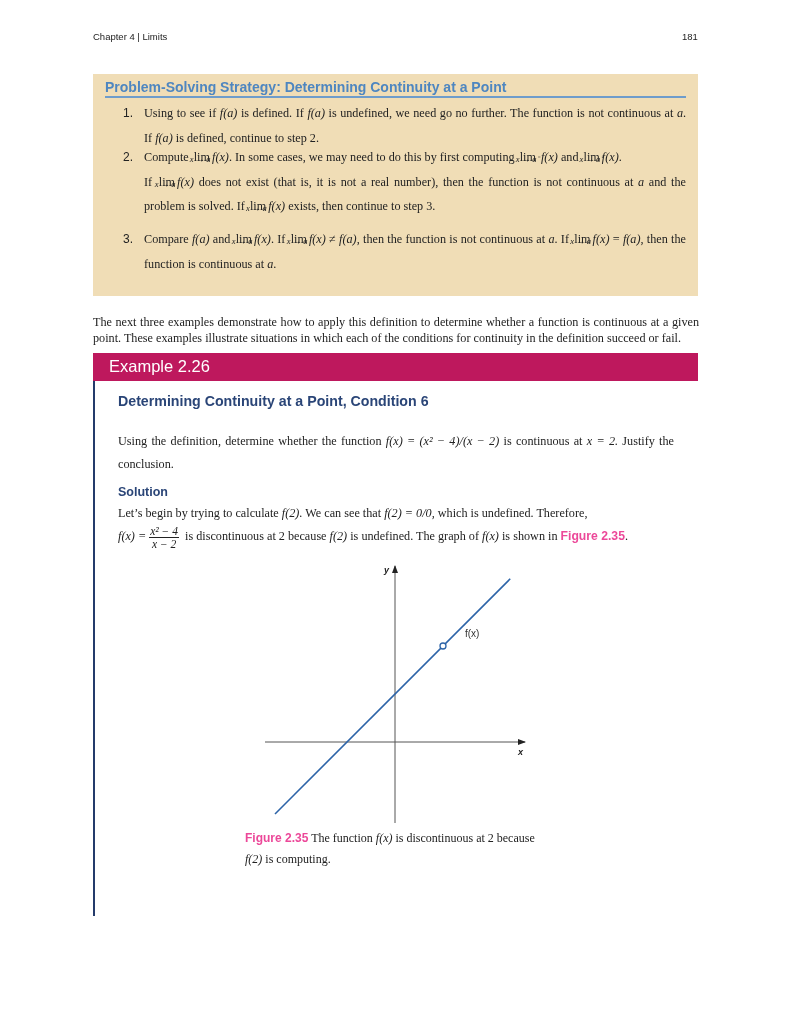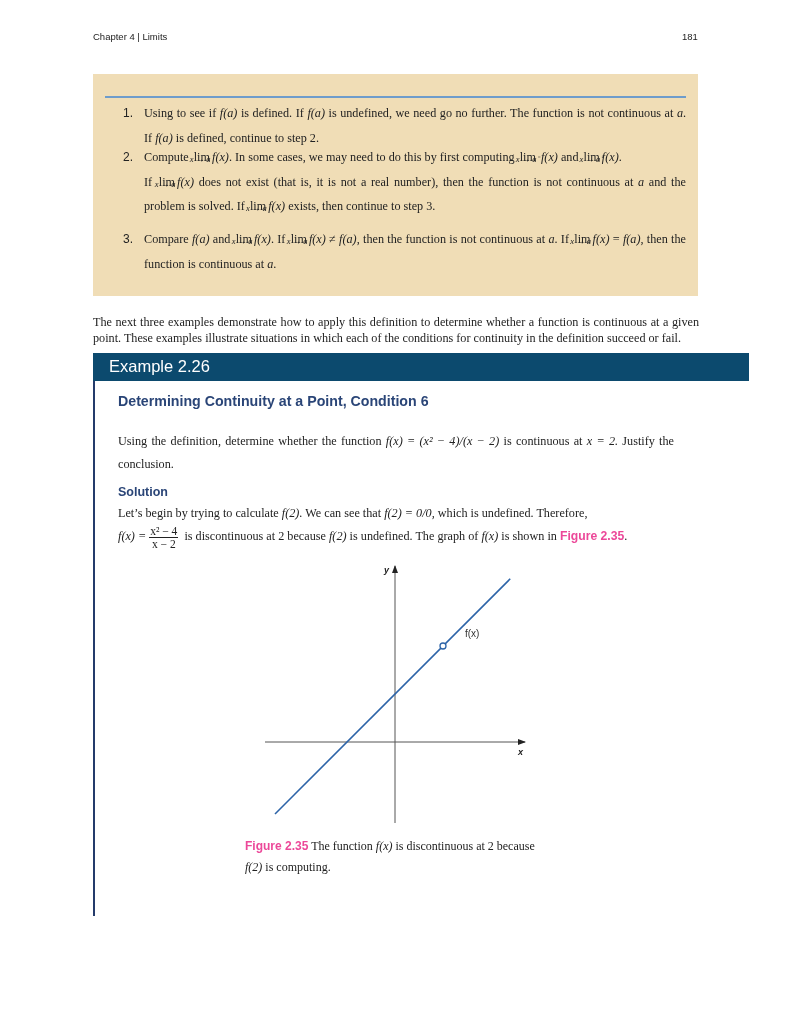--- a/index.html
+++ b/index.html
@@ -12,41 +12,42 @@
   .strategy-rule { position:absolute; left:12px; right:12px; top:22px; height:2px; background:#6e9ccb; }
   .step { position:absolute; left:30px; width:563px; font-size:12.2px; line-height:24.5px; text-align:justify; }
   .step .num { position:absolute; left:0; font-family:"Liberation Sans", sans-serif; font-size:12px; }
   .step .txt { margin-left:21px; display:block; }
   i.m { font-style:italic; }
   .lim { display:inline-block; position:relative; margin:0 2px; }
   .lim sub { position:absolute; left:-4px; top:9px; font-size:8.5px; font-style:italic; white-space:nowrap; line-height:10px; }
 
   .intro { position:absolute; left:93px; top:315px; width:606px; font-size:12.2px; line-height:15.5px; text-align:justify; }
 
-  .example-bar { position:absolute; left:93px; top:353px; width:656px; height:28px; background:#0c4a6e; }
+  .example-bar { position:absolute; left:93px; top:353px; width:605px; height:28px; background:#be185d; }
   .example-title { position:absolute; left:16px; top:4px; font-family:"Liberation Sans", sans-serif; font-size:16.5px; color:#ffffff; }
   .example-border { position:absolute; left:93px; top:381px; width:2px; height:535px; background:#243b6b; }
   .ex-heading { position:absolute; left:118px; top:393px; font-family:"Liberation Sans", sans-serif; font-weight:bold; font-size:14.2px; color:#2a4577; }
   .ex-para { position:absolute; left:118px; width:556px; font-size:12.2px; line-height:23px; text-align:justify; }
   .sol-head { position:absolute; left:118px; top:485px; font-family:"Liberation Sans", sans-serif; font-weight:bold; font-size:12.5px; color:#2a4577; }
   .fig-ref { font-family:"Liberation Sans", sans-serif; font-weight:bold; color:#ec4899; }
-  .frac { display:inline-block; vertical-align:middle; text-align:center; font-size:11.5px; line-height:12px; margin:0 3px; }
+  .frac { display:inline-block; vertical-align:middle; text-align:center; font-style:italic; font-size:11.5px; line-height:12px; margin:0 3px; }
   .frac .n { display:block; border-bottom:1px solid #222; padding:0 1px; }
   .frac .d { display:block; }
 
   .graph { position:absolute; left:0; top:0; width:791px; height:1024px; pointer-events:none; }
-  .caption { position:absolute; left:245px; top:828px; width:320px; font-size:12px; line-height:21px;margin-top:8px; }
+  .caption { position:absolute; left:245px; top:828px; width:320px; font-size:12px; line-height:21px; }
 </style>
 </head>
 <body>
 
 <div class="hdr-left">Chapter 4 | Limits</div>
 <div class="hdr-right">181</div>
 
 <div class="strategy">
+  <div class="strategy-title">Problem-Solving Strategy: Determining Continuity at a Point</div>
   <div class="strategy-rule"></div>
 
   <div class="step" style="top:27px;">
     <span class="num">1.</span>
     <span class="txt"><span>Using to see if </span><i class="m">f(a)</i><span> is defined. If </span><i class="m">f(a)</i><span> is undefined, we need go no further. The function is not continuous at </span><i class="m">a</i><span>. If </span><i class="m">f(a)</i><span> is defined, continue to step 2.</span></span>
   </div>
 
   <div class="step" style="top:71px;">
     <span class="num">2.</span>
     <span class="txt"><span>Compute </span><span class="lim"><span>lim</span><sub>x → a</sub></span><i class="m">f(x)</i><span>. In some cases, we may need to do this by first computing </span><span class="lim"><span>lim</span><sub>x → a⁻</sub></span> <i class="m">f(x)</i><span> and </span> <span class="lim"><span>lim</span><sub>x → a⁺</sub></span><i class="m">f(x)</i><span>.</span><br><span style="display:inline-block;height:8px;"></span><span>If </span><span class="lim"><span>lim</span><sub>x → a</sub></span><i class="m">f(x)</i><span> does not exist (that is, it is not a real number), then the function is not continuous at </span><i class="m">a</i><span> and the problem is solved. If </span><span class="lim"><span>lim</span><sub>x → a</sub></span><i class="m">f(x)</i><span> exists, then continue to step 3.</span></span>

